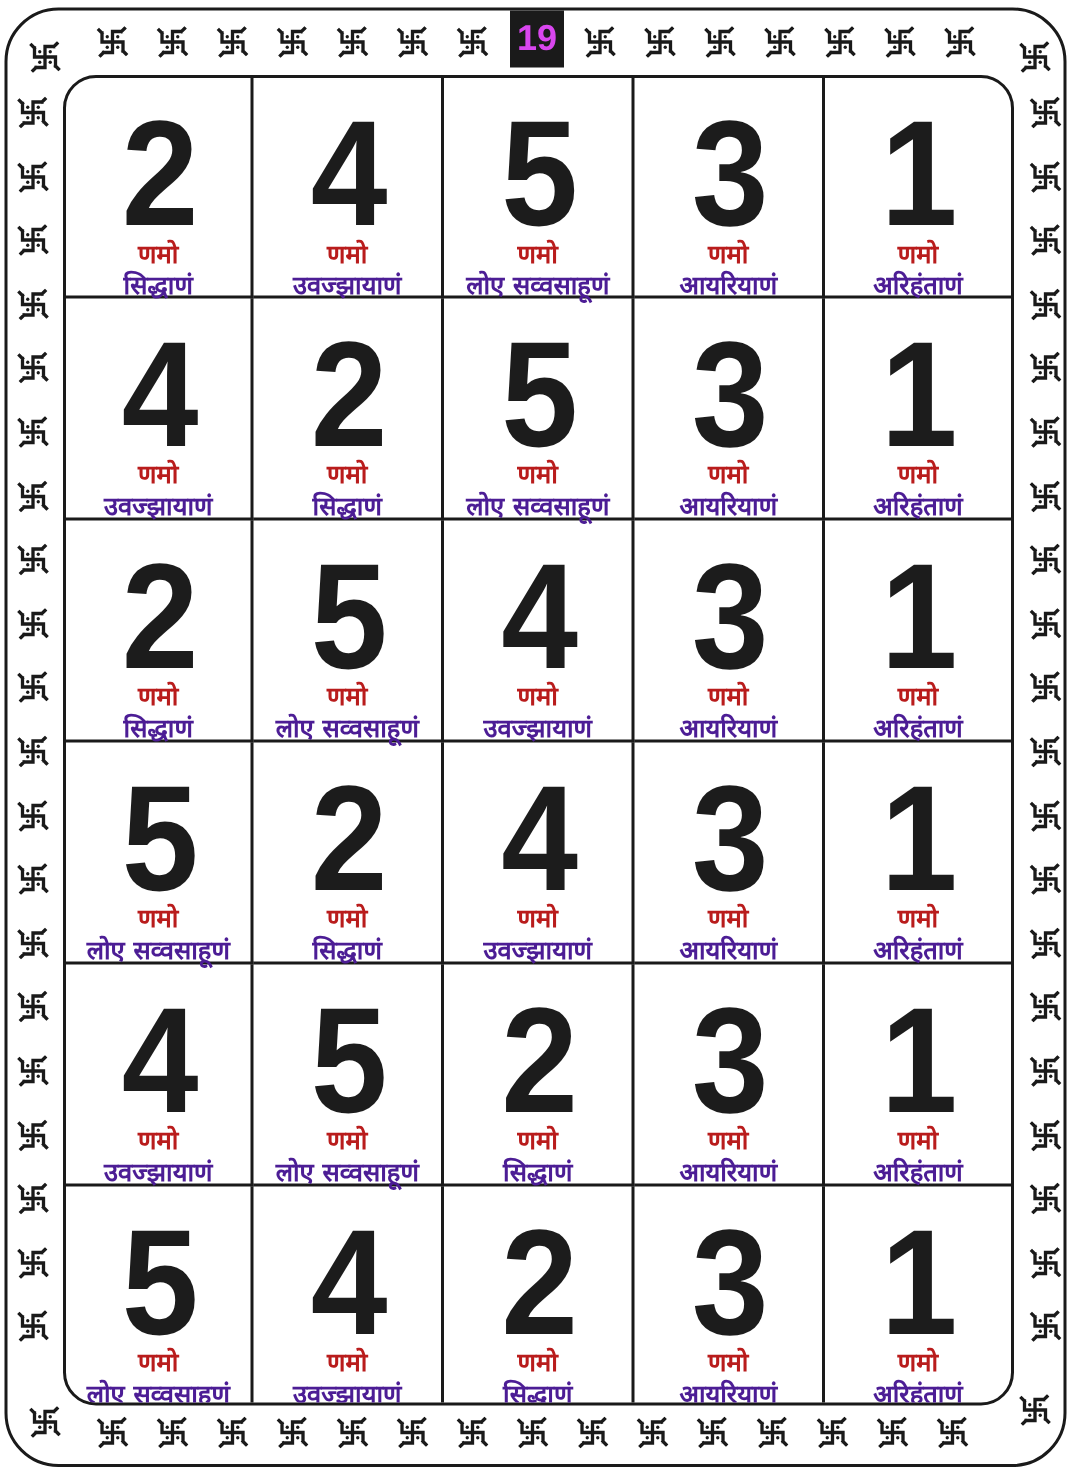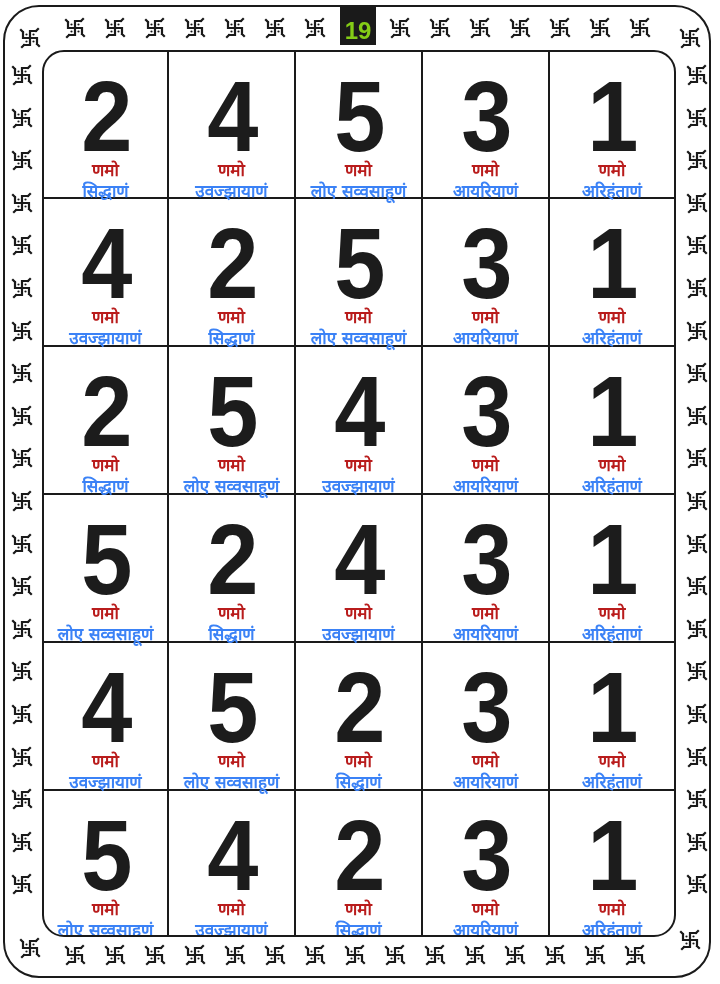--- a/index.html
+++ b/index.html
@@ -14,24 +14,24 @@
           grid-template-columns: 125px 127px 127px 127px 1fr;
           grid-template-rows: 147px 148px 148px 148px 148px 1fr; }
   .cell { border-right:2px solid #1a1a1a; border-bottom:2px solid #1a1a1a;
           display:flex; flex-direction:column; align-items:center; justify-content:flex-start;
           position:relative; }
   .cell.last-col { border-right:none; }
   .cell.last-row { border-bottom:none; }
   .num { font-family:"Liberation Sans", sans-serif; font-weight:700; font-size:100px;
          line-height:1; margin-top:14px; letter-spacing:-2px; color:#1c1c1c; transform:scaleX(0.92); }
   .l1 { font-family:"DejaVu Sans", sans-serif; font-weight:700; font-size:17px; line-height:20px; margin-top:-6px; color:#b91c1c; }
-  .l2 { font-family:"DejaVu Sans", sans-serif; font-weight:700; font-size:17px; line-height:22px; color:#3b82f6; white-space:nowrap;text-align:right; }
+  .l2 { font-family:"DejaVu Sans", sans-serif; font-weight:700; font-size:17px; line-height:22px; color:#4c1d95; white-space:nowrap;text-align:right; }
   .sw { position:absolute; width:22px; height:22px; margin-left:-11px; margin-top:-11px; }
   .badge { position:absolute; left:340px; top:7px; width:36px; height:38px; background:#1a1a1a;
-           color:#84cc16; font-weight:700; font-size:24px; display:flex; align-items:flex-end; justify-content:center; }
+           color:#d946ef; font-weight:700; font-size:24px; display:flex; align-items:center; justify-content:center; }
 </style>
 </head>
 <body>
 
 <div class="outer"></div>
 <div id="swastikas">
     <svg class="sw" viewBox="0 0 22 22" style="left: 75px; top: 28px;">
       <use href="#swastika-glyph"></use>
     </svg>
     <svg class="sw" viewBox="0 0 22 22" style="left: 115px; top: 28px;">

